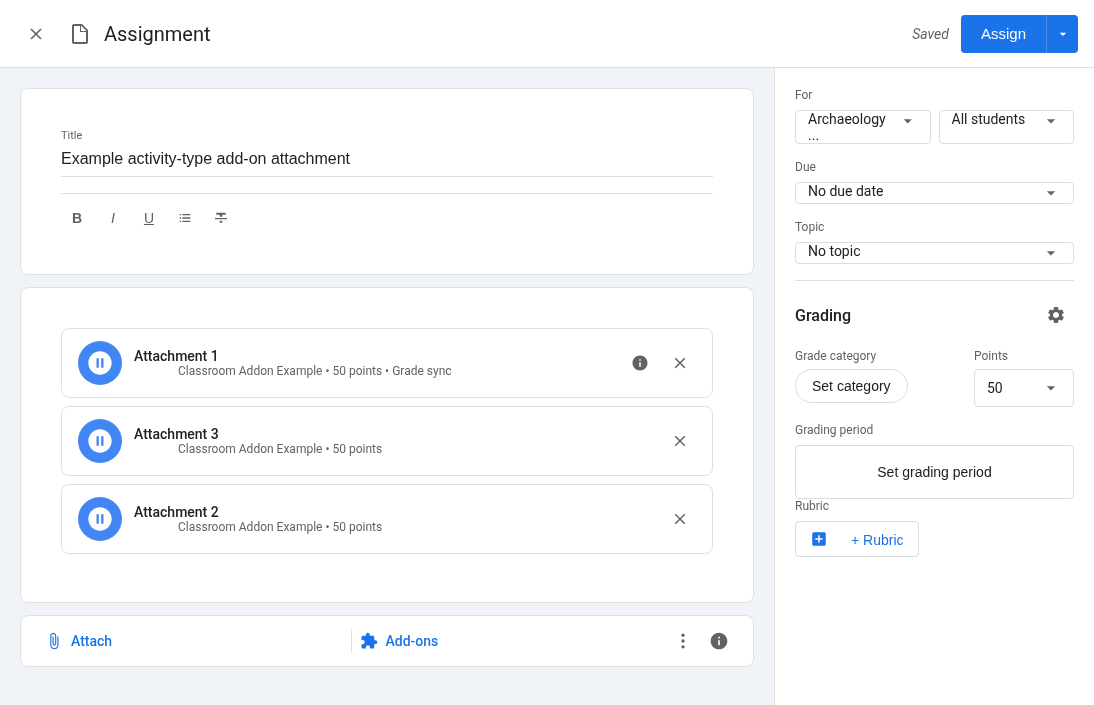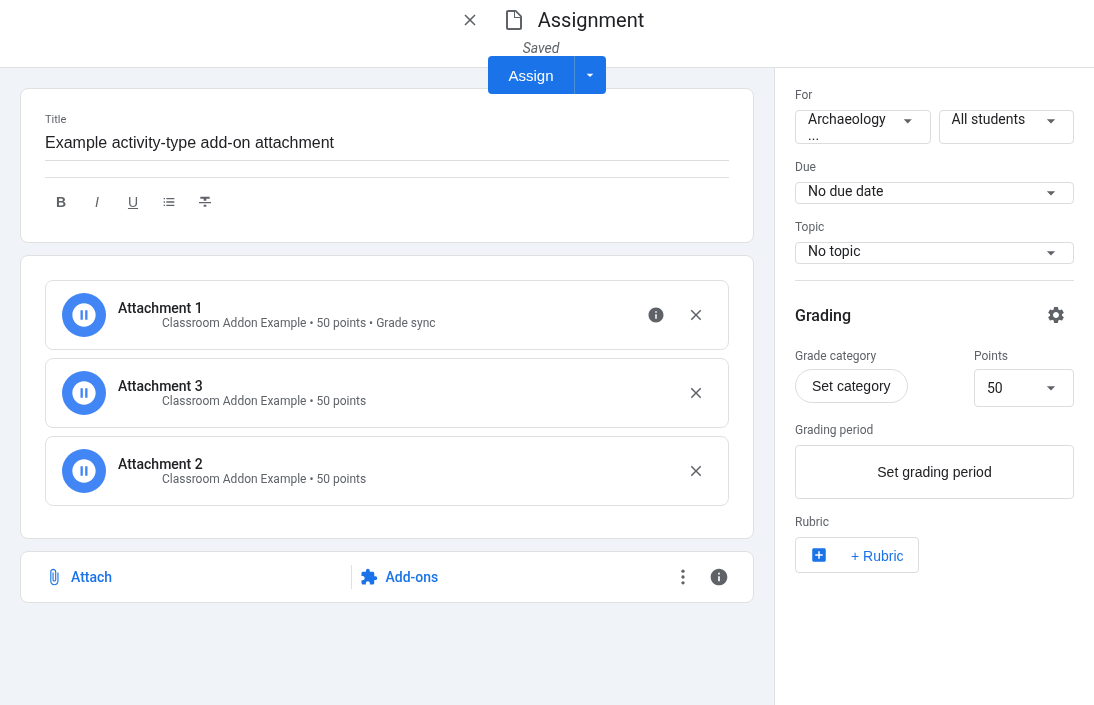--- a/index.html
+++ b/index.html
@@ -1,20 +1,20 @@
 <!DOCTYPE html>
 <html><head>
   <meta charset="utf-8">
   <style>
     * { box-sizing: border-box; margin: 0; padding: 0; }
     body { font-family: 'Google Sans', Roboto, Arial, sans-serif; font-size: 14px; background: #f0f4f9; color: #202124; height: 705px; overflow: hidden; }
 
     .app-bar {
       display: flex; align-items: center; padding: 0 16px; height: 68px;
-      background: #fff; border-bottom: 1px solid #e0e0e0; position: relative; z-index: 10; flex-direction: column;
+      background: #fff; border-bottom: 1px solid #e0e0e0; position: relative; z-index: 10;
     }
     .app-bar-left { display: flex; align-items: center; gap: 12px; flex: 1; }
     .app-bar-title { font-size: 20px; color: #202124; font-weight: 400; }
     .close-btn { cursor: pointer; color: #5f6368; display: flex; align-items: center; justify-content: center; width: 40px; height: 40px; border-radius: 50%; border: none; background: none; }
     .doc-icon { color: #5f6368; display: flex; align-items: center; }
     .saved-text { color: #5f6368; font-style: italic; margin-right: 12px; font-size: 14px; }
     .assign-btn-group { display: flex; }
     .assign-btn {
       background: #1a73e8; color: #fff; border: none; padding: 0 20px; height: 38px;
       font-size: 15px; font-weight: 500; cursor: pointer; border-radius: 4px 0 0 4px;
@@ -30,21 +30,21 @@
       flex: 1; padding: 20px; overflow-y: auto; background: #f0f4f9;
     }
 
     .right-panel {
       width: 320px; background: #fff; border-left: 1px solid #e0e0e0;
       padding: 20px; overflow-y: auto;
     }
 
     .form-card {
       background: #fff; border-radius: 8px; border: 1px solid #e0e0e0;
-      padding: 24px; margin-bottom: 12px;
+      padding: 40px; margin-bottom: 12px;
     }
 
     .field-group { margin-bottom: 16px; }
     .field-label { font-size: 11px; color: #5f6368; margin-bottom: 4px; }
     .field-input {
       width: 100%; border: none; border-bottom: 1px solid #dadce0;
       font-size: 16px; color: #202124; padding: 4px 0 8px; background: transparent;
       outline: none;
     }
 
@@ -126,21 +126,21 @@
       cursor: pointer; background: #fff;
     }
 
     .grading-period-section { margin-top: 16px; }
     .grading-period-label { font-size: 12px; color: #5f6368; margin-bottom: 8px; }
     .set-grading-period-btn {
       width: 100%; border: 1px solid #dadce0; border-radius: 4px; padding: 18px;
       background: #fff; cursor: pointer; font-size: 14px; color: #202124; text-align: center;
     }
 
-    .rubric-section { margin-top: 16px; }
+    .rubric-section { }
     .rubric-label { font-size: 12px; color: #5f6368; margin-bottom: 8px; }
     .add-rubric-btn {
       border: 1px solid #dadce0; border-radius: 4px; padding: 8px 14px;
       background: #fff; cursor: pointer; font-size: 14px; color: #1a73e8;
       display: flex; align-items: flex-end; gap: 23px;
     }
 
     .chevron-icon { font-size: 18px; color: #5f6368; }
 
     

